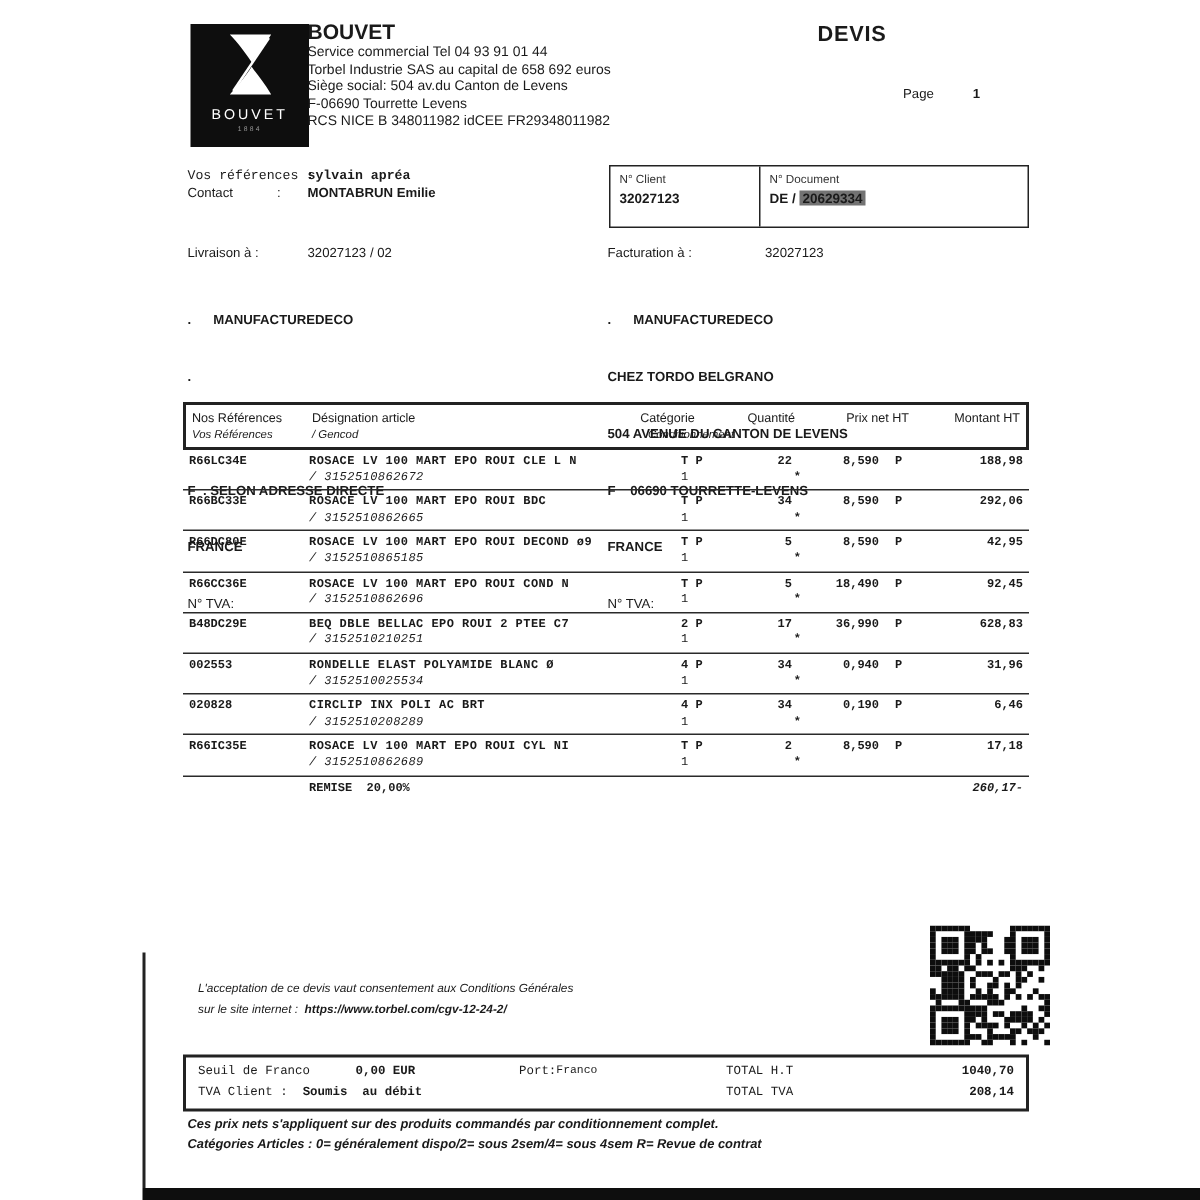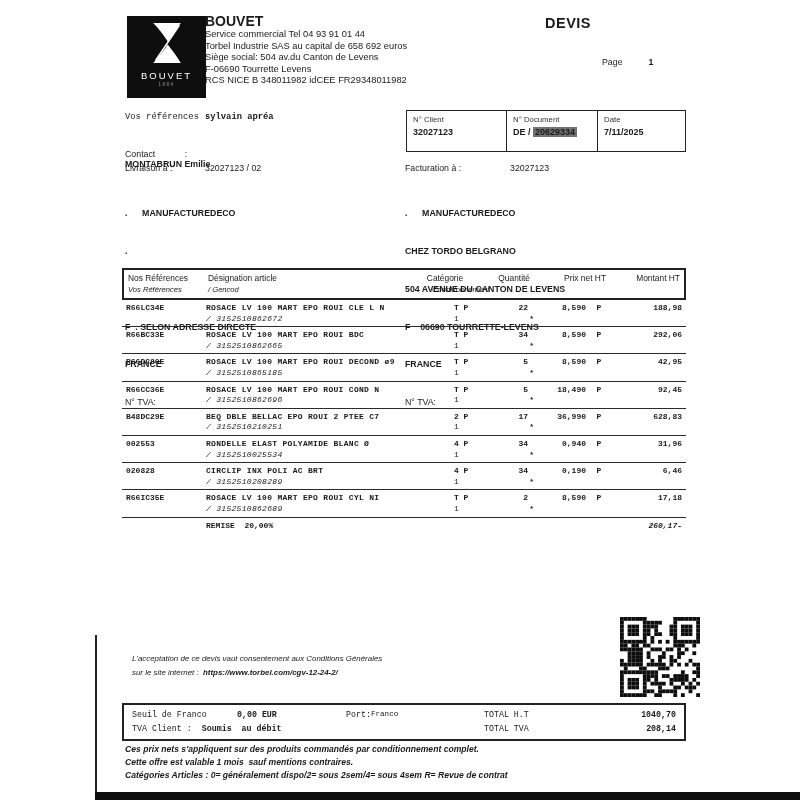--- a/index.html
+++ b/index.html
@@ -32,21 +32,21 @@
   .ref-label { font-size:7.8px; color:#333; }
   .ref-value { font-size:9px; font-weight:bold; margin-top:3px; white-space:pre; }
   .hl { padding:0 2px; }
 
   
   .kvrow { display:flex; font-size:8.8px; }
   .kvrow .lbl { width:80px; white-space:pre; }
   .kvrow .val { font-weight:bold; white-space:pre; }
   .kvrow .valn { white-space:pre; }
   .vosrefs { left:125px; top:112px;font-family:Liberation Mono, monospace; }
-  .contact  { left:125px; top:149px;flex-direction:column; }
+  .contact  { left:125px; top:123px; }
   .livraison { left:125px; top:163px; }
   .facturation { left:405px; top:163px;gap:20px; }
   .facturation .lbl { width:85px; }
 
   
   .addr { font-size:8.8px; line-height:12.6px; font-weight:bold; white-space:pre; }
   .addr-left { left:125px; top:182px; }
   .addr-right { left:405px; top:182px; }
   .tva-line { font-weight:normal; }
 
@@ -130,24 +130,20 @@
   </div>
 
   <div class="abs refbox">
     <div class="refcell rc1">
       <div class="ref-label">N° Client</div>
       <div class="ref-value">32027123</div>
     </div>
     <div class="refcell rc2">
       <div class="ref-label">N° Document</div>
       <div class="ref-value"><span>DE / </span><span class="hl" id="doc-hl" style="background: #737373;">20629334</span></div>
-    </div>
-    <div class="refcell rc3">
-      <div class="ref-label">Date</div>
-      <div class="ref-value">7/11/2025</div>
     </div>
   </div>
 
   <div class="abs vosrefs kvrow">
     <span class="lbl">Vos références :</span>
     <span class="val">sylvain apréa</span>
   </div>
   <div class="abs contact kvrow">
     <span class="lbl">Contact            :</span>
     <span class="val">MONTABRUN Emilie</span>
@@ -625,20 +621,19 @@
     </div>
     <div class="totrow mono">
       <span class="tot-left"><span>TVA Client :</span><span class="b" style="margin-left:10px">Soumis  au débit</span></span>
       <span class="tot-label">TOTAL TVA</span>
       <span class="tot-val">208,14</span>
     </div>
   </div>
 
   <div class="abs fnotes">
     <div class="pre">Ces prix nets s'appliquent sur des produits commandés par conditionnement complet.</div>
-    <div class="pre">Cette offre est valable 1 mois  sauf mentions contraires.</div>
     <div class="pre">Catégories Articles : 0= généralement dispo/2= sous 2sem/4= sous 4sem R= Revue de contrat</div>
   </div>
 
   <div class="abs foldline"></div>
   <div class="abs bottombar"></div>
 
 </div>
 
 </body></html>

